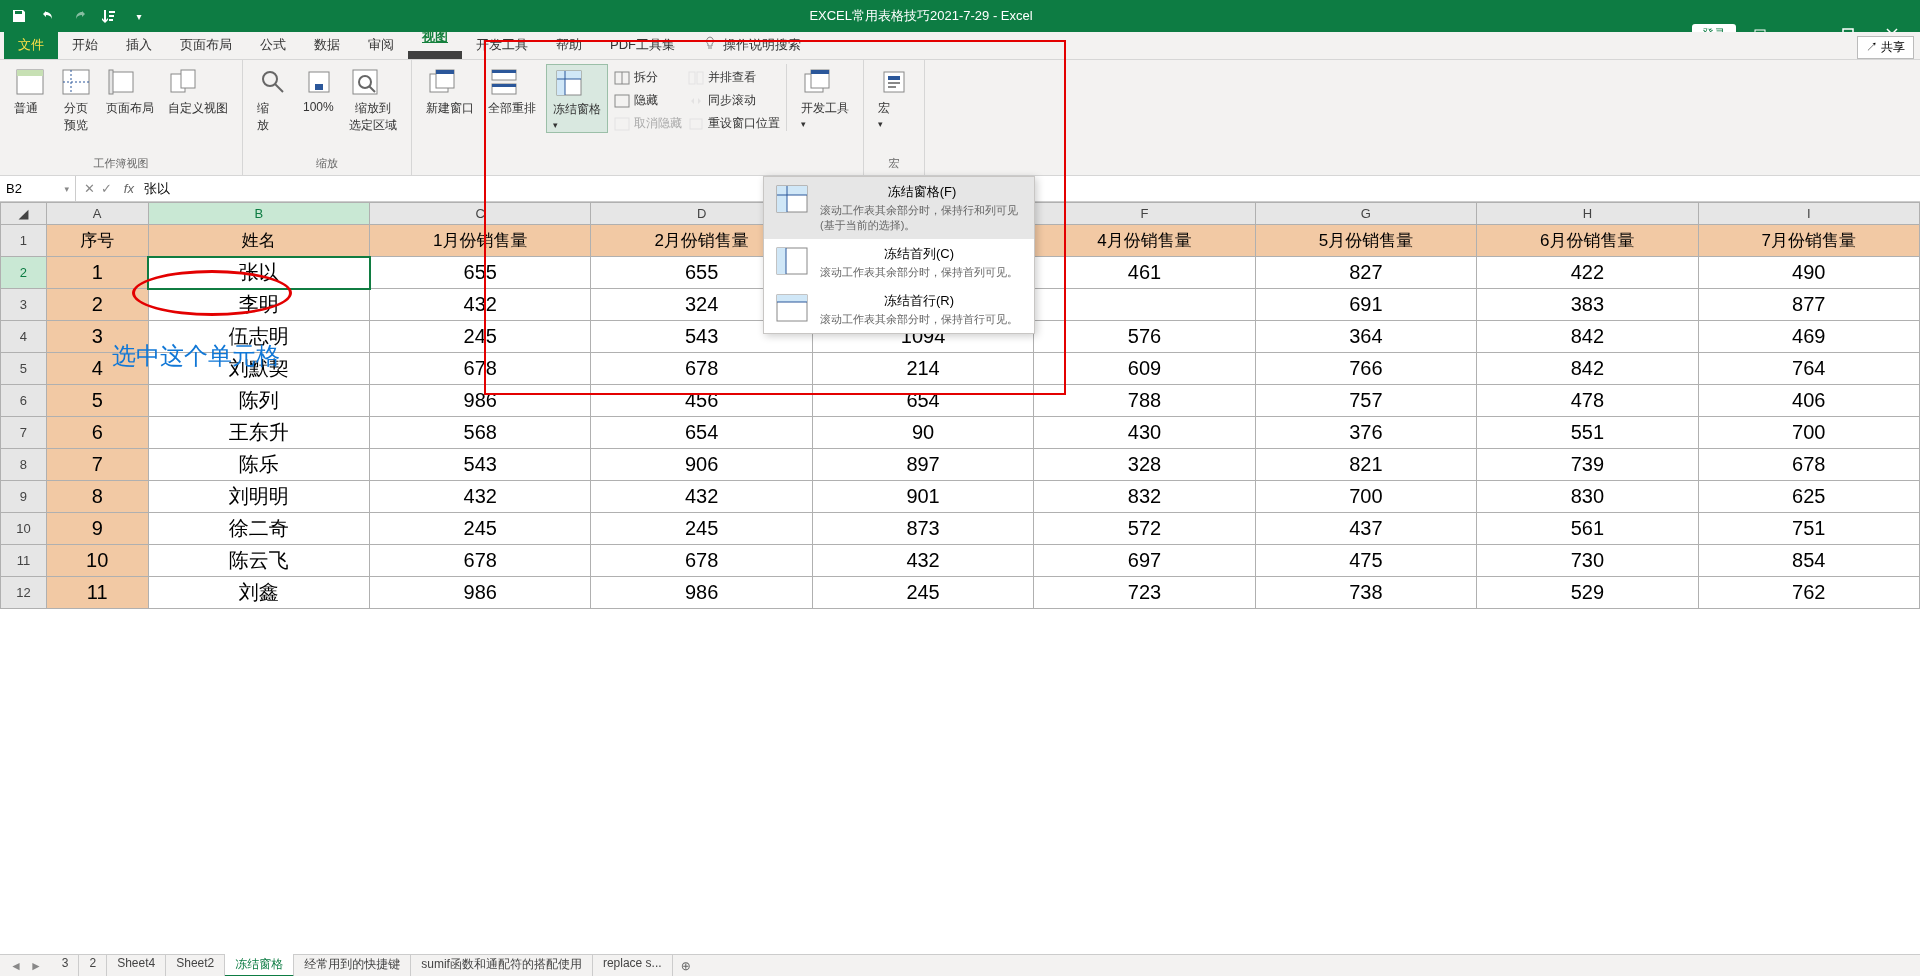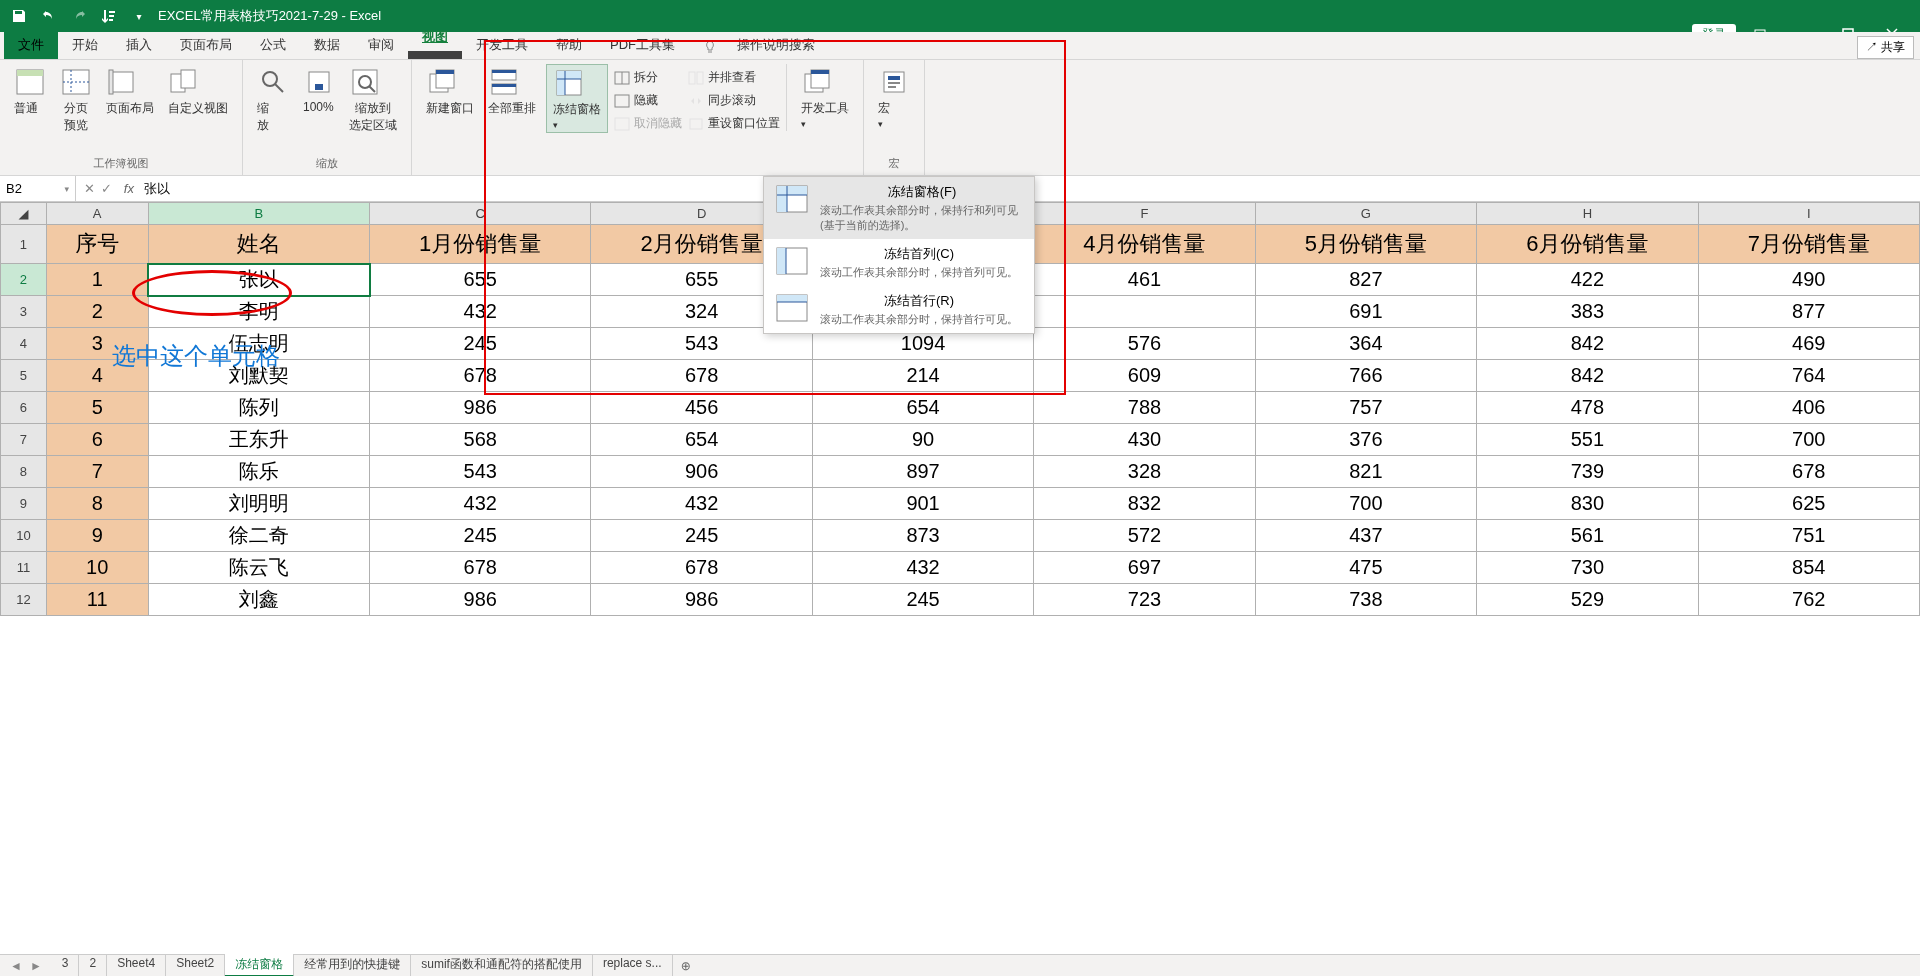--- a/index.html
+++ b/index.html
@@ -1,27 +1,27 @@
 <!DOCTYPE html>
 <html><head>
 <meta charset="utf-8">
 <style>
 * { box-sizing: border-box; margin: 0; padding: 0; font-family: "Microsoft YaHei", Arial, sans-serif; }
 body { background: #fff; overflow: hidden; }
 
 .title-bar { background: #0d7c43; height: 32px; display: flex; align-items: center; color: #fff; font-size: 12px; }
 .qat { display: flex; align-items: center; gap: 8px; padding: 0 8px; }
 .qat-item { width: 22px; height: 22px; display: flex; align-items: center; justify-content: center; cursor: pointer; }
-.title-text { flex: 1; font-size: 13px; }
+.title-text { flex: 1; text-align: center; font-size: 13px; }
 .title-right { display: flex; align-items: center; gap: 4px; padding: 0 8px; margin-top: 36px; }
 .login-btn { background: #fff; color: #0d7c43; padding: 2px 10px; border-radius: 3px; font-size: 12px; cursor: pointer; }
 .win-btn { width: 40px; height: 32px; display: flex; align-items: center; justify-content: center; cursor: pointer; }
 
 .ribbon-tabs { background: #f3f2f1; height: 28px; display: flex; align-items: flex-end; border-bottom: 1px solid #d6d6d6; padding-left: 4px; position: relative; }
-.file-tab { background: #0d7c43; color: #000000; padding: 5px 14px; font-size: 13px; cursor: pointer; }
+.file-tab { background: #0d7c43; color: #fde047; padding: 5px 14px; font-size: 13px; cursor: pointer; }
 .tab { padding: 5px 14px; font-size: 13px; color: #333; cursor: pointer; }
 .tab.active { border-bottom: 8px solid #404040; color: #15803d; font-weight: bold; text-decoration: underline; }
 .share-btn { position: absolute; right: 6px; top: 4px; border: 1px solid #bbb; padding: 2px 8px; font-size: 12px; background: #fff; cursor: pointer; }
 
 .ribbon { background: #f3f2f1; height: 116px; display: flex; border-bottom: 1px solid #d6d6d6; position: relative; }
 .group { border-right: 1px solid #d6d6d6; padding: 4px 10px 2px; display: flex; flex-direction: column; justify-content: space-between; align-items: center; }
 .group-content { display: flex; align-items: flex-start; gap: 6px; flex: 1; }
 .group-label { font-size: 11px; color: #666; padding: 2px 0; }
 .big-btn { display: flex; flex-direction: column; gap: 2px; padding: 2px 4px; cursor: pointer; font-size: 12px; color: #333; }
 .big-btn .icon-box { width: 32px; height: 32px; display: flex; align-items: center; justify-content: center; }
@@ -38,21 +38,21 @@
 .namebox { width: 76px; border-right: 1px solid #ccc; padding: 0 6px; height: 100%; display: flex; align-items: center; }
 .fx-btns { display: flex; gap: 6px; padding: 0 8px; color: #888; }
 .fx-label { font-style: italic; color: #666; padding: 0 4px; }
 .formula-bar { padding: 0 6px; flex: 1; }
 
 .sheet-area { display: flex; height: calc(100% - 230px); position: relative; }
 .grid { border-collapse: collapse; font-size: 20px; width: 100%; }
 .grid th, .grid td { border: 1px solid #b0b0b0; text-align: center; font-weight: normal; }
 .col-hdr { background: #e6e6e6; font-size: 13px; height: 22px; color: #444; }
 .row-hdr { background: #e6e6e6; font-size: 13px; width: 36px; color: #444; }
-.header-row td { background: #f2c9a4; font-size: 22px; padding: 4px 2px; }
+.header-row td { background: #f2c9a4; font-size: 17px; padding: 4px 2px; }
 .data-row td { background: #fff; padding: 2px 4px; }
 .data-row td.seq { background: #f2c9a4; }
 .selected-hdr { background: #c9e8d4 !important; color: #0d7c43; }
 .selected-cell { outline: 2px solid #107c41; outline-offset: -1px; }
 
 .freeze-menu { position: absolute; background: #fff; border: 1px solid #c8c6c4; box-shadow: 2px 2px 8px rgba(0,0,0,0.2); width: 272px; z-index: 60; }
 .freeze-item { display: flex; padding: 6px 10px; gap: 10px; cursor: pointer; }
 .freeze-item:hover, .freeze-item.hover { background: #e6e6e6; }
 .freeze-item .title { font-size: 13px; color: #000; text-align: center; }
 .freeze-item .desc { font-size: 11px; color: #666; margin-top: 2px; }
@@ -129,21 +129,21 @@
   <span class="tab">开始</span>
   <span class="tab">插入</span>
   <span class="tab">页面布局</span>
   <span class="tab">公式</span>
   <span class="tab">数据</span>
   <span class="tab">审阅</span>
   <span class="tab active">视图</span>
   <span class="tab">开发工具</span>
   <span class="tab">帮助</span>
   <span class="tab">PDF工具集</span>
-  <span class="tab" style="display:flex;align-items:flex-end;gap:20px">
+  <span class="tab" style="display:flex;align-items:flex-start;gap:6px">
     <svg width="14" height="14" viewBox="0 0 14 14">
         <path fill="none" stroke="#888" d="M7 1a4 4 0 0 1 2 7v2H5V8a4 4 0 0 1 2-7zM5 12h4"></path>
       </svg>
     <span>操作说明搜索</span>
   </span>
   <span class="share-btn">↗ <span>共享</span></span>
 </div>
 
 <div class="ribbon">
 

